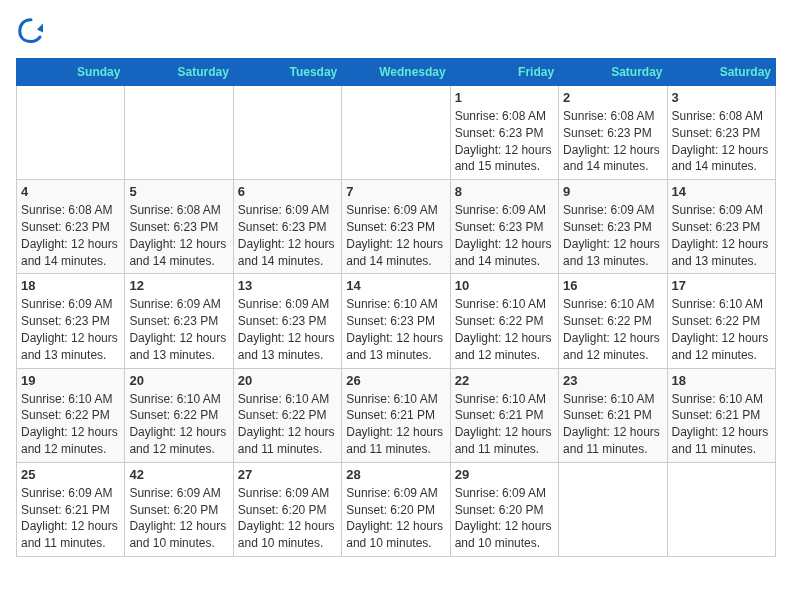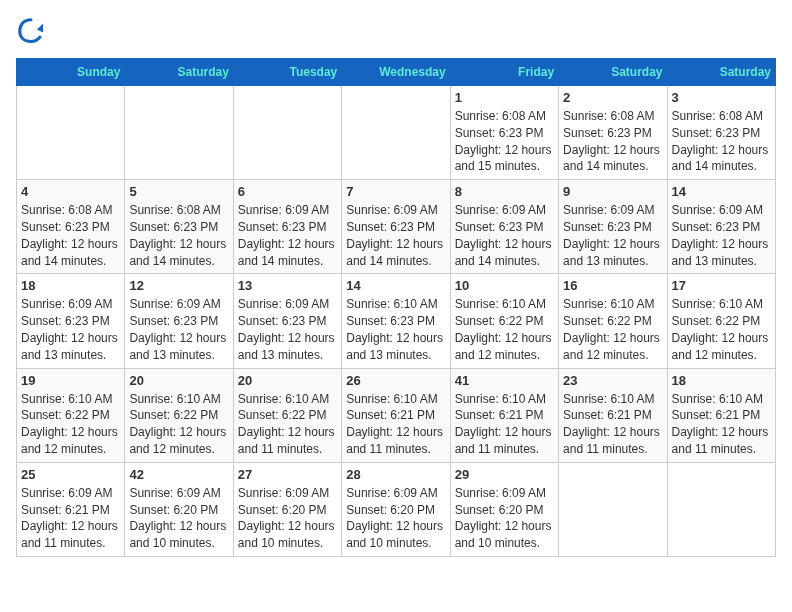--- a/index.html
+++ b/index.html
@@ -272,21 +272,21 @@
 and 11 minutes.</div>
         </td>
         <td>
           <span class="day-num">26</span>
           <div class="cell-info" style="white-space: pre-line;">Sunrise: 6:10 AM
 Sunset: 6:21 PM
 Daylight: 12 hours
 and 11 minutes.</div>
         </td>
         <td>
-          <span class="day-num">41</span>
+          <span class="day-num">22</span>
           <div class="cell-info" style="white-space: pre-line;">Sunrise: 6:10 AM
 Sunset: 6:21 PM
 Daylight: 12 hours
 and 11 minutes.</div>
         </td>
         <td>
           <span class="day-num">23</span>
           <div class="cell-info" style="white-space: pre-line;">Sunrise: 6:10 AM
 Sunset: 6:21 PM
 Daylight: 12 hours

